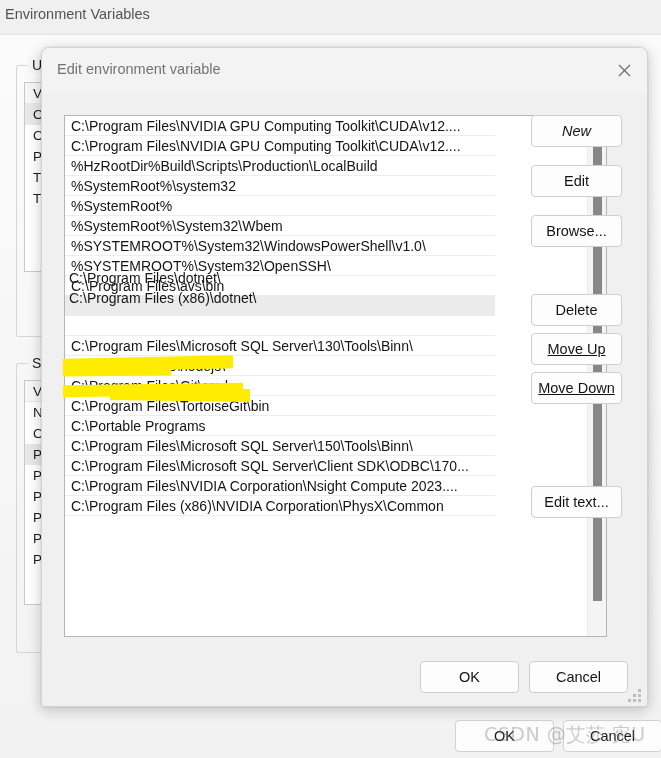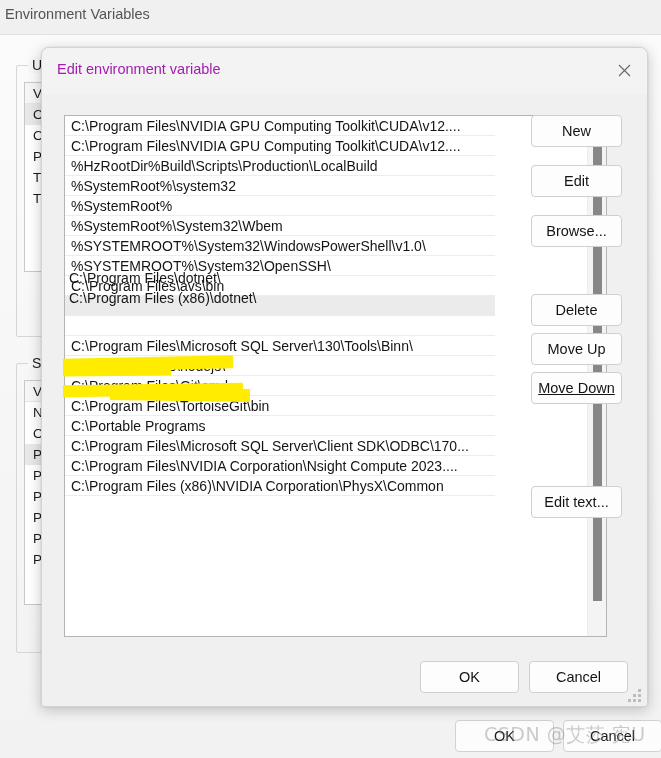--- a/index.html
+++ b/index.html
@@ -107,21 +107,21 @@
     border-radius: 8px 8px 3px 3px;
     box-shadow: 0 3px 14px rgba(0,0,0,0.22), 0 0 0 1px rgba(0,0,0,0.03);
   }
   #dlg-titlebar {
     position: absolute; left: 0; top: 0; width: 605px; height: 46px;
     background: #f3f3f3;
     border-radius: 7px 7px 0 0;
   }
   #dlg-title-text {
     position: absolute; left: 15px; top: 13px;
-    font-size: 14.5px; color: #a21caf;
+    font-size: 14.5px; color: #737373;
     white-space: nowrap;
   }
   #dlg-close {
     position: absolute; right: 0; top: 0; width: 46px; height: 45px;
     display: flex; align-items: center; justify-content: center;
     border-radius: 0 7px 0 0;
   }
   #dlg-close svg { display: block; }
 
   
@@ -295,35 +295,36 @@
         <div class="path-row"><span>%SYSTEMROOT%\System32\WindowsPowerShell\v1.0\</span></div>
         <div class="path-row"><span>%SYSTEMROOT%\System32\OpenSSH\</span></div>
         <div class="path-row"><span>C:\Program Files\avs\bin</span></div>
         <div class="path-row selected"><span style="visibility: hidden;">C:\Program Files\dotnet\</span></div>
         <div class="path-row"><span style="visibility: hidden;">C:\Program Files (x86)\dotnet\</span></div>
         <div class="path-row"><span>C:\Program Files\Microsoft SQL Server\130\Tools\Binn\</span></div>
         <div class="path-row"><span>C:\Program Files\nodejs\</span></div>
         <div class="path-row"><span>C:\Program Files\Git\cmd</span></div>
         <div class="path-row"><span>C:\Program Files\TortoiseGit\bin</span></div>
         <div class="path-row"><span>C:\Portable Programs</span></div>
+        <div class="path-row"><span>C:\Program Files\Microsoft SQL Server\150\Tools\Binn\</span></div>
         <div class="path-row"><span>C:\Program Files\Microsoft SQL Server\Client SDK\ODBC\170...</span></div>
         <div class="path-row"><span>C:\Program Files\NVIDIA Corporation\Nsight Compute 2023....</span></div>
         <div class="path-row"><span>C:\Program Files (x86)\NVIDIA Corporation\PhysX\Common</span></div>
       </div>
     <div id="path-scroll-track">
       <div id="path-scroll-thumb"></div>
     </div>
   </div>
 
   <div id="side-buttons">
-      <div class="dlg-btn" style="top: 67px;">New</div>
+      <div class="dlg-btn" style="top: 67px; font-style: italic;">New</div>
       <div class="dlg-btn" style="top: 117px;">Edit</div>
       <div class="dlg-btn" style="top: 167px;">Browse...</div>
       <div class="dlg-btn" style="top: 224px; margin-top: 22px;">Delete</div>
-      <div class="dlg-btn" style="top: 285px;">Move Up</div>
+      <div class="dlg-btn" style="top: 285px; text-decoration: underline;">Move Up</div>
       <div class="dlg-btn" style="top: 324px; text-decoration: underline;">Move Down</div>
       <div class="dlg-btn" style="top: 438px;">Edit text...</div>
     </div>
 
   <div class="dlg-btn-bottom" style="left:378px; top:613px;">OK</div>
   <div class="dlg-btn-bottom" style="left:487px; top:613px;">Cancel</div>
 
   <div id="dlg-grip">
     <i style="left:9px; top:0;"></i>
     <i style="left:9px; top:5px;"></i>

